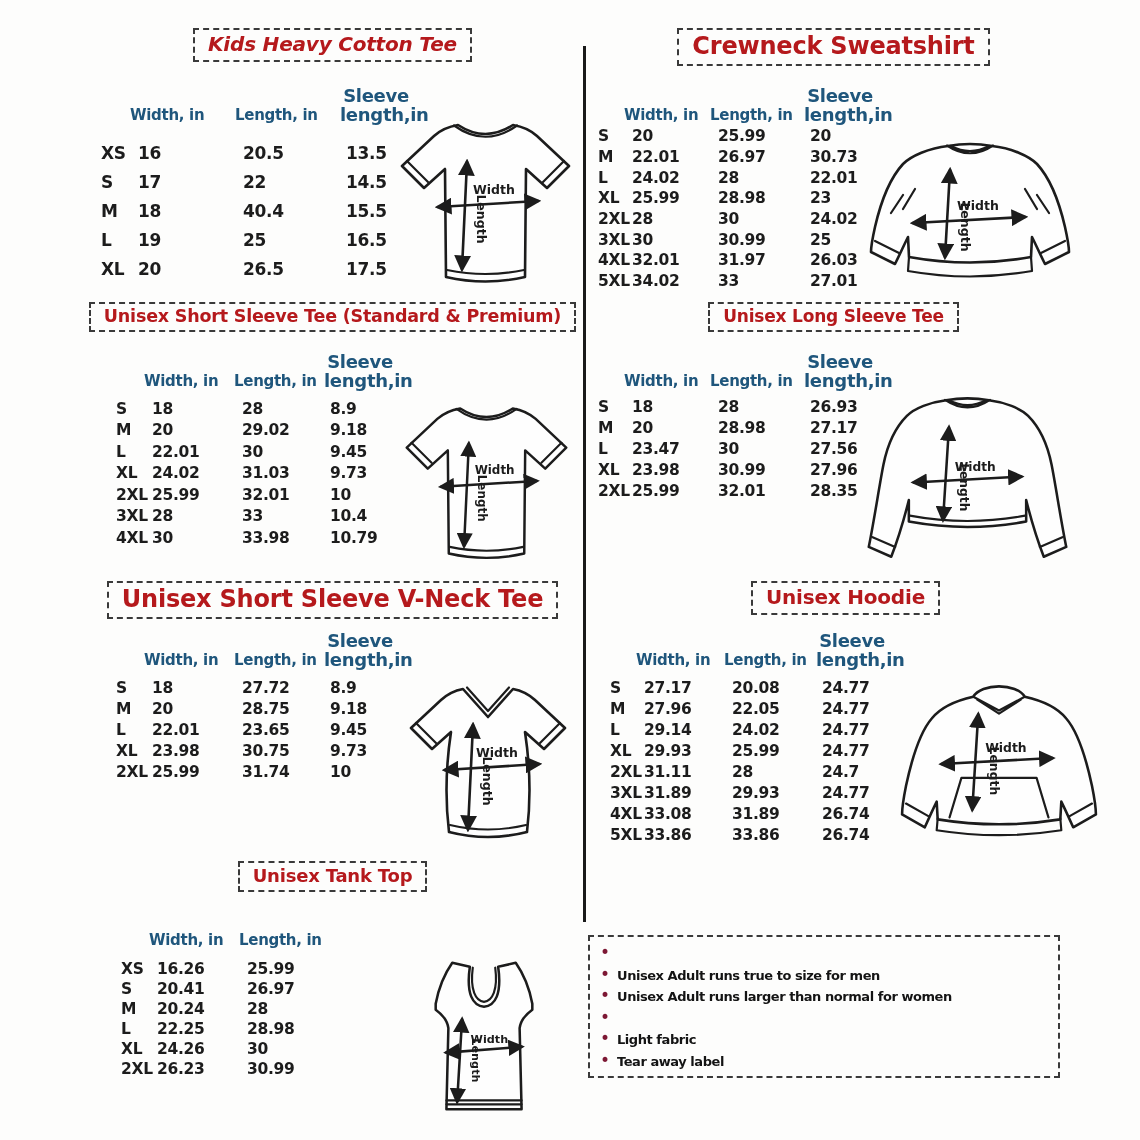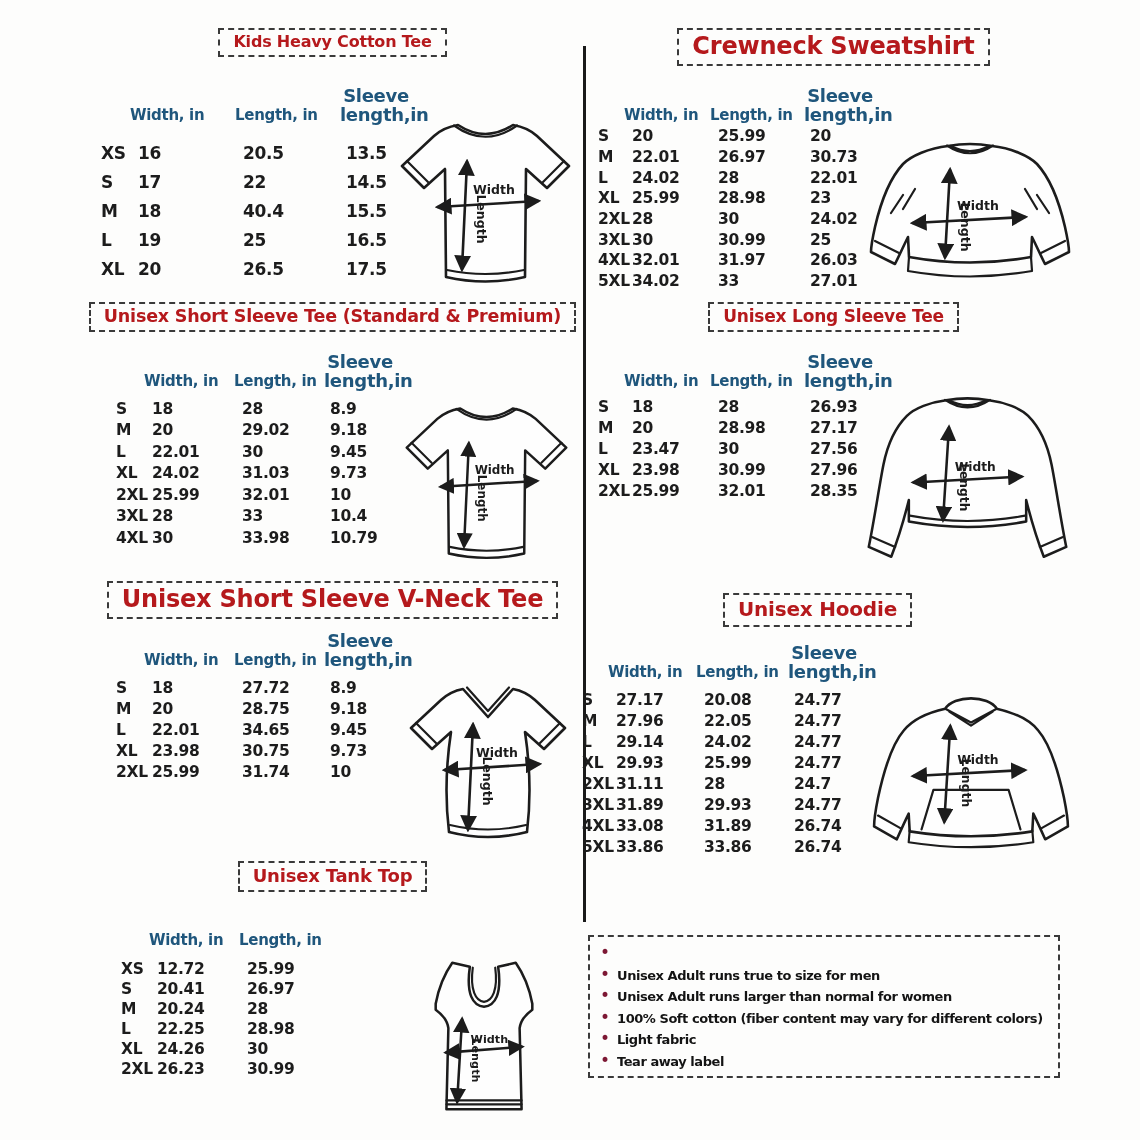--- a/index.html
+++ b/index.html
@@ -32,21 +32,21 @@
 </style>
 </head>
 <body>
 
 <div class="page">
 
   <div class="divider" style="left:583px;top:46px;width:3px;height:876px;"></div>
 
   <section class="panel" style="left:85px;top:28px;width:495px;">
     <div class="title-row">
-      <span class="title-box" style="font-size:16px;">Kids Heavy Cotton Tee</span>
+      <span class="title-box" style="font-size:20px;font-style:italic;">Kids Heavy Cotton Tee</span>
     </div>
     <div class="size-table" style="left:16px;top:58px;--cols:37px 105px 103px 78px;--rh:29px;--hgap:14px;--vfs:17px;">
         <div class="trow thead">
           <div class="tcell"></div>
           <div class="tcell chead">Width, in</div>
           <div class="tcell chead">Length, in</div>
           <div class="tcell chead sleeve">Sleeve length,in</div>
         </div>
         <div class="trow">
           <div class="tcell slabel">XS</div>
@@ -323,21 +323,21 @@
         </div>
         <div class="trow">
           <div class="tcell slabel">M</div>
           <div class="tcell val">20</div>
           <div class="tcell val">28.75</div>
           <div class="tcell val">9.18</div>
         </div>
         <div class="trow">
           <div class="tcell slabel">L</div>
           <div class="tcell val">22.01</div>
-          <div class="tcell val">34.65</div>
+          <div class="tcell val">23.65</div>
           <div class="tcell val">9.45</div>
         </div>
         <div class="trow">
           <div class="tcell slabel">XL</div>
           <div class="tcell val">23.98</div>
           <div class="tcell val">30.75</div>
           <div class="tcell val">9.73</div>
         </div>
         <div class="trow">
           <div class="tcell slabel">2XL</div>
@@ -356,21 +356,21 @@
       <path class="detail" d="M64,10.5 L85,34 L106,10.5"></path>
       <path class="detail" d="M47,148 Q85,157 123,148"></path>
       <path class="detail" d="M13,46 L33,66 M157,46 L137,66"></path>
       <line class="arrow" x1="42" y1="93" x2="136" y2="87" marker-start="url(#m-vn)" marker-end="url(#m-vn)"></line>
       <line class="arrow" x1="70" y1="48" x2="65" y2="152" marker-start="url(#m-vn)" marker-end="url(#m-vn)"></line>
       <text x="94" y="80">Width</text>
       <text x="80" y="104" transform="rotate(90 80 104)">Length</text>
     </svg>
   </section>
 
-  <section class="panel" style="left:576px;top:581px;width:483px;margin-top:12px;">
+  <section class="panel" style="left:604px;top:581px;width:483px;">
     <div class="title-row" style="padding-right:94px;">
       <span class="title-box" style="font-size:20px;">Unisex Hoodie</span>
     </div>
     <div class="size-table" style="left:6px;top:50px;--cols:34px 88px 90px 78px;--rh:21px;--hgap:8px;">
         <div class="trow thead">
           <div class="tcell"></div>
           <div class="tcell chead">Width, in</div>
           <div class="tcell chead">Length, in</div>
           <div class="tcell chead sleeve">Sleeve length,in</div>
         </div>
@@ -446,21 +446,21 @@
       <span class="title-box" style="font-size:18px;">Unisex Tank Top</span>
     </div>
     <div class="size-table" style="left:36px;top:50px;--cols:36px 90px 95px;--rh:20px;--hgap:10px;">
         <div class="trow thead">
           <div class="tcell"></div>
           <div class="tcell chead">Width, in</div>
           <div class="tcell chead">Length, in</div>
         </div>
         <div class="trow">
           <div class="tcell slabel">XS</div>
-          <div class="tcell val">12.72</div>
+          <div class="tcell val">16.26</div>
           <div class="tcell val">25.99</div>
         </div>
         <div class="trow">
           <div class="tcell slabel">S</div>
           <div class="tcell val">20.41</div>
           <div class="tcell val">26.97</div>
         </div>
         <div class="trow">
           <div class="tcell slabel">M</div>
           <div class="tcell val">20.24</div>
@@ -505,21 +505,20 @@
       <div class="note-line">
         <div class="bullet">•</div>
         <div class="note-text">Unisex Adult runs true to size for men</div>
       </div>
       <div class="note-line">
         <div class="bullet">•</div>
         <div class="note-text">Unisex Adult runs larger than normal for women</div>
       </div>
       <div class="note-line">
         <div class="bullet">•</div>
-        <div class="note-text">100% Soft cotton (fiber content may vary for different colors)</div>
       </div>
       <div class="note-line">
         <div class="bullet">•</div>
         <div class="note-text">Light fabric</div>
       </div>
       <div class="note-line">
         <div class="bullet">•</div>
         <div class="note-text">Tear away label</div>
       </div>
     </div>

